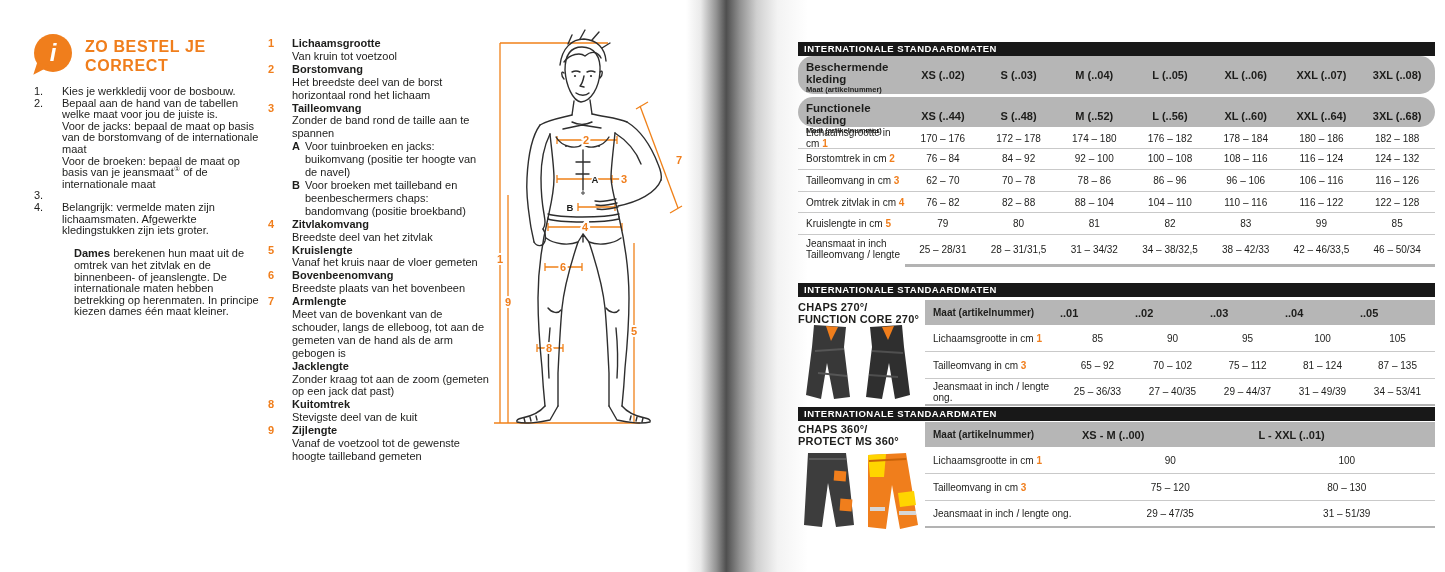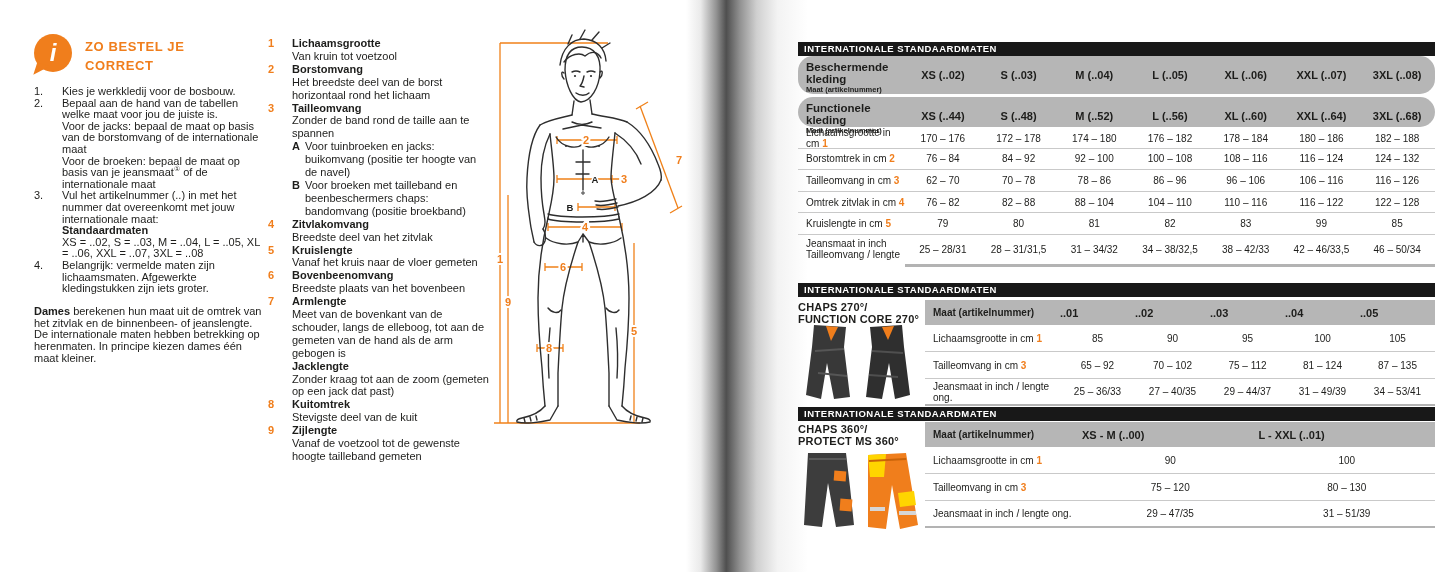--- a/index.html
+++ b/index.html
@@ -7,27 +7,27 @@
   .canvas { position:relative; width:1445px; height:572px; background:#ffffff; overflow:hidden; color:#1d1d1b; }
 
   
   .intro { position:absolute; left:34px; top:34px; width:230px; }
   .head-row { display:flex; gap:13px; margin-bottom:11px; }
   .info-bubble { position:relative; width:38px; height:38px; flex:none; background:#f07e1c; border-radius:50%;
                  display:flex; align-items:center; justify-content:center; }
   .info-bubble::after { content:""; position:absolute; left:1px; bottom:-5px; width:0; height:0;
                  border-top:13px solid #f07e1c; border-right:13px solid transparent; transform:rotate(18deg); }
   .info-i { color:#fff; font-weight:bold; font-size:24px; font-style:italic; line-height:1; }
-  .page-title { color:#f07e1c; font-size:13px; line-height:19px; font-weight:bold; letter-spacing:0.6px; padding-top:3px; }
+  .page-title { color:#f07e1c; font-size:16px; line-height:19px; font-weight:bold; letter-spacing:0.6px; padding-top:3px; }
   .steps { font-size:11px; line-height:11.6px; }
   .step { display:flex; }
   .step .n { width:28px; flex:none; }
   .step .t { flex:1; }
   .sizes-bold { font-weight:bold; }
-  .dames { margin-top:11.6px; font-size:11px; line-height:11.6px; }
+  .dames { margin-top:11.6px; font-size:11px; line-height:11.6px;margin-left:40px; }
   sup.circ { font-size:7px; vertical-align:super; line-height:0; }
 
   
   .mcol { position:absolute; left:268px; top:37px; width:222px; font-size:11px; line-height:12.9px; }
   .m-item { display:flex; }
   .m-item .n { width:24px; flex:none; color:#f07e1c; font-weight:bold; }
   .m-item .mb { flex:1; }
   .m-title { font-weight:bold; }
   .m-sub { display:flex; }
   .m-sub .letter { flex:none; width:13px; font-weight:bold; }
@@ -110,25 +110,20 @@
       <div class="step">
         <span class="n">2.</span>
         <div class="t">
           <div>Bepaal aan de hand van de tabellen welke maat voor jou de juiste is.</div>
           <div>Voor de jacks: bepaal de maat op basis van de borstomvang of de internationale maat</div>
           <div><span>Voor de broeken: bepaal de maat op basis van je jeansmaat</span><sup class="circ">①</sup><span> of de internationale maat</span></div>
         </div>
       </div>
       <div class="step">
         <span class="n">3.</span>
-        <div class="t">
-          <div>Vul het artikelnummer (..) in met het nummer dat overeenkomt met jouw internationale maat:</div>
-          <div class="sizes-bold">Standaardmaten</div>
-          <div>XS = ..02, S = ..03, M = ..04, L = ..05, XL = ..06, XXL = ..07, 3XL = ..08</div>
-        </div>
       </div>
       <div class="step">
         <span class="n">4.</span>
         <div class="t">Belangrijk: vermelde maten zijn lichaamsmaten. Afgewerkte kledingstukken zijn iets groter.</div>
       </div>
     </div>
     <div class="dames"><b>Dames</b><span> berekenen hun maat uit de omtrek van het zitvlak en de binnenbeen- of jeanslengte. De internationale maten hebben betrekking op herenmaten. In principe kiezen dames één maat kleiner.</span></div>
   </div>
 
   <div class="mcol">

